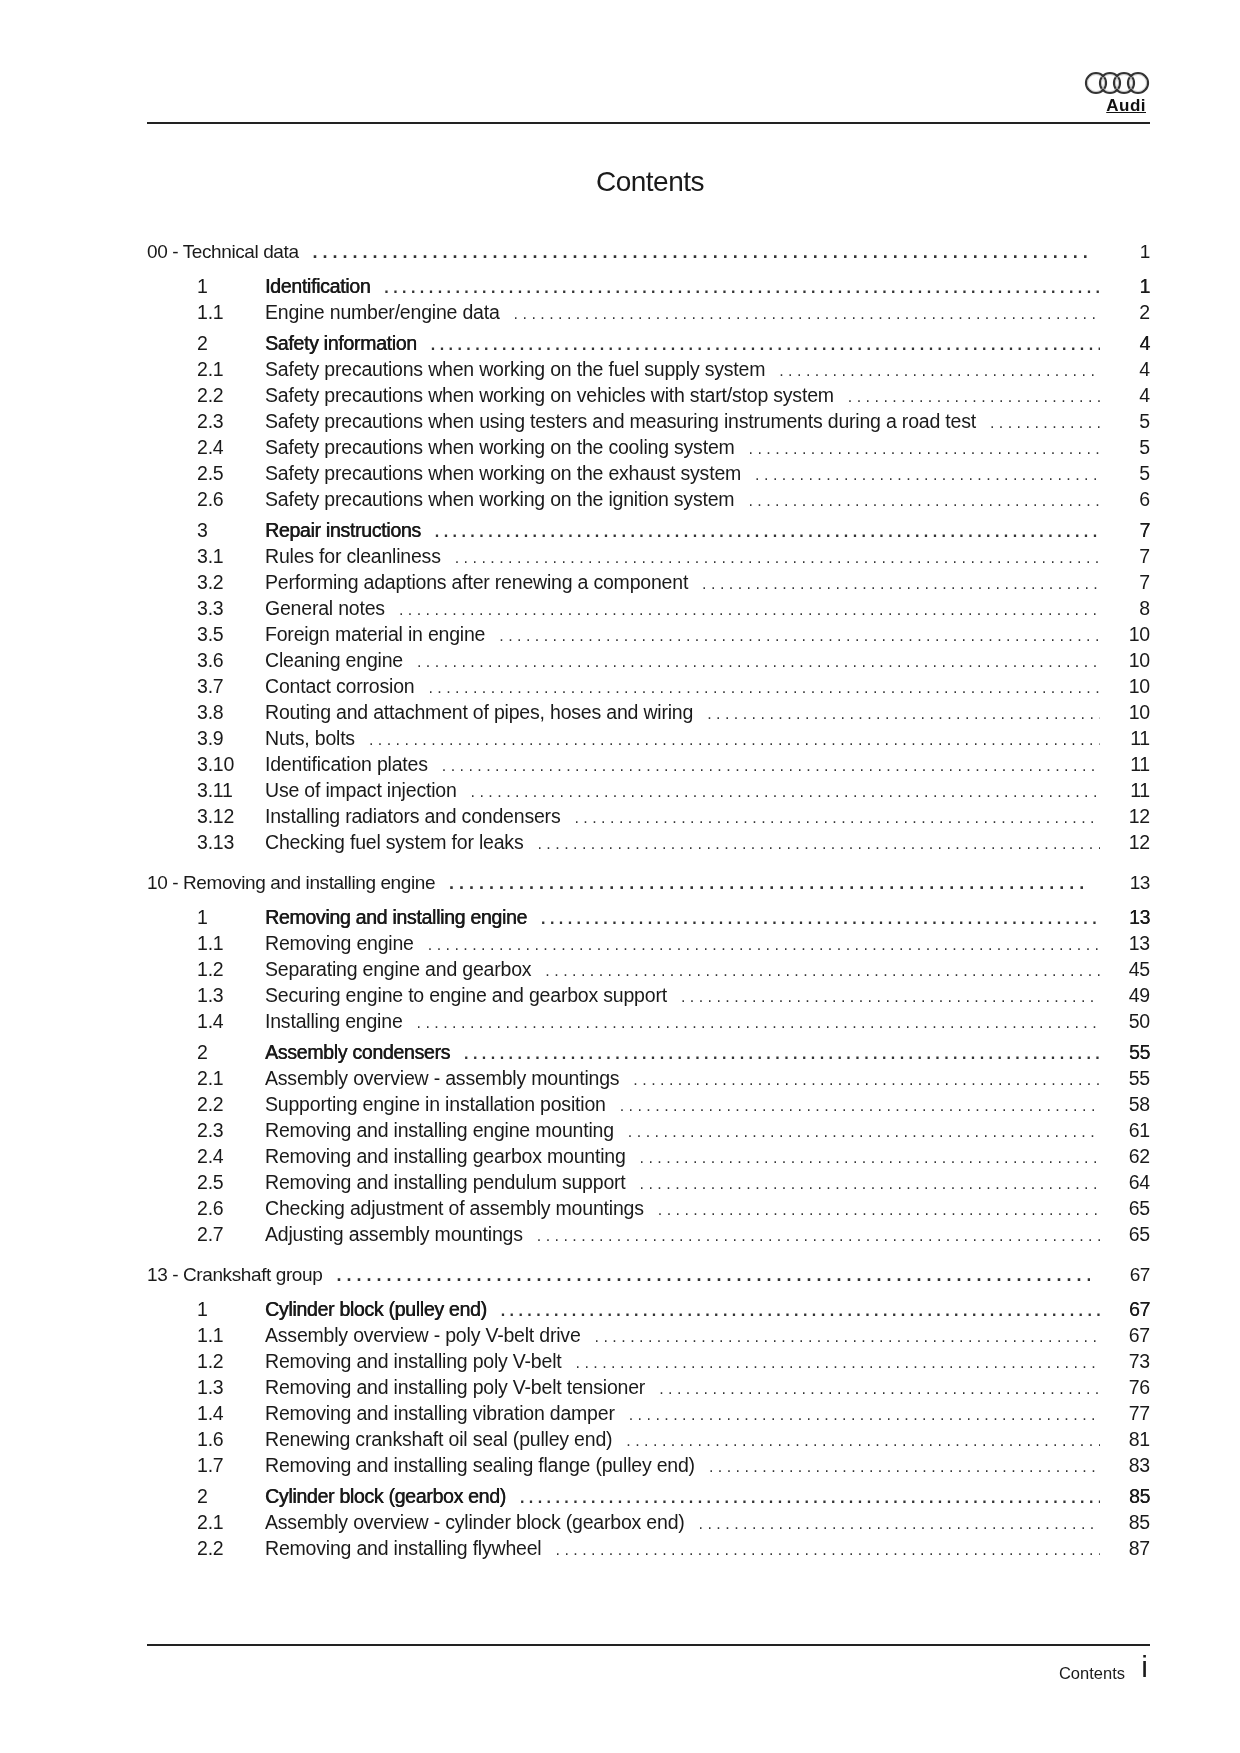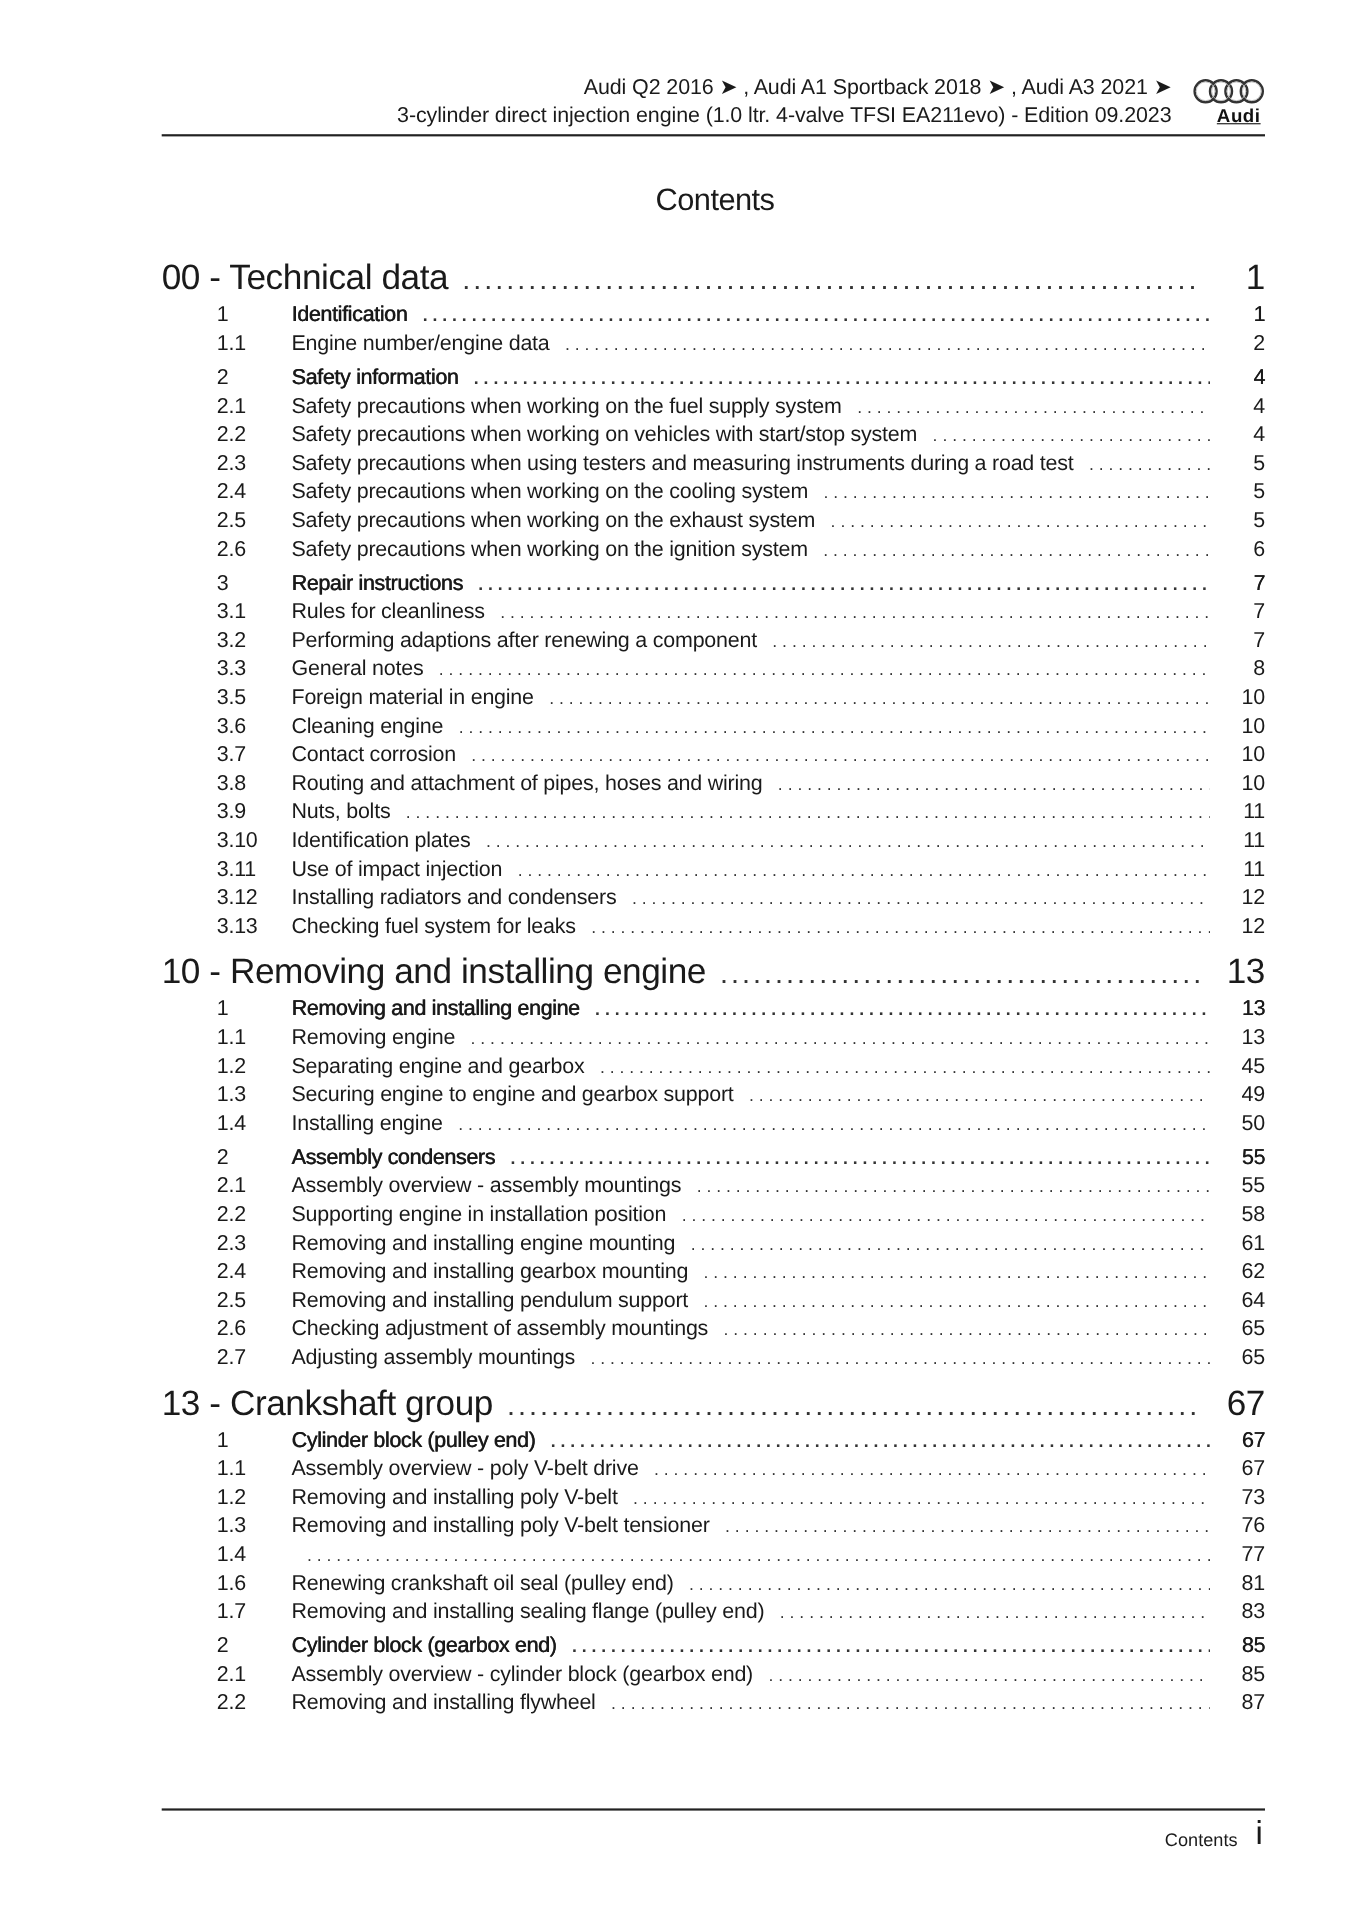--- a/index.html
+++ b/index.html
@@ -11,21 +11,21 @@
   .logo { position: absolute; right: 0; top: 4px; width: 66px; height: 48px; }
   .logo svg { display: block; }
   .logo-word { position: absolute; right: 4px; top: 26px; font-weight: bold; font-size: 17px; letter-spacing: 0.5px; color: #111; text-decoration: underline; }
   .header-rule { position: absolute; left: 147px; top: 122px; width: 1003px; height: 2px; background: #222; }
 
   .doc-title { position: absolute; left: 0; width: 1300px; top: 166px; text-align: center; font-size: 28px; letter-spacing: -0.5px; }
 
   .toc { position: absolute; left: 147px; top: 236px; width: 1003px; }
   .chapter { margin-bottom: 12px; }
   .row { position: relative; display: flex; align-items: baseline; white-space: nowrap; }
-  .row.ch { font-size: 32px; height: 32px; line-height: 32px; letter-spacing: -0.4px; margin-bottom: 3px; }
+  .row.ch { font-size: 19px; height: 32px; line-height: 32px; letter-spacing: -0.4px; margin-bottom: 3px; }
   .row.l1 { font-size: 19.5px; height: 26px; line-height: 26px; margin-top: 5px; letter-spacing: -0.3px; }
   .row.l1 .title { font-weight: bold; -webkit-text-stroke: 0.2px; font-weight: normal; text-shadow: 0.4px 0 0 #1a1a1a; }
   .row.l2 { font-size: 19.5px; height: 26px; line-height: 26px; letter-spacing: -0.2px; }
   .num { width: 52px; flex: 0 0 auto; }
   .row.l1, .row.l2 { padding-left: 50px; }
   .row .num { width: 68px; }
   .title { flex: 0 0 auto; }
   .leader { flex: 1 1 auto; overflow: hidden; margin: 0 10px 0 14px; color: #333; letter-spacing: 4.2px; font-size: 16px; }
   .row.ch .leader { letter-spacing: 5.5px; font-size: 18px; font-weight: bold; margin-right: 20px; }
   .row.l1 .leader { font-weight: bold; }
@@ -34,24 +34,20 @@
   .row.l1 .page { text-shadow: 0.4px 0 0 #1a1a1a; }
 
   .footer-rule { position: absolute; left: 147px; top: 1644px; width: 1003px; height: 2px; background: #222; }
   .footer-label { position: absolute; right: 115px; top: 1664px; font-size: 16.5px; }
   .footer-page { position: absolute; right: 92px; top: 1650px; font-size: 30px; font-weight: normal; }
 </style>
 </head>
 <body>
 
 <div class="header">
-  <div class="header-text">
-    <div class="header-line1">Audi Q2 2016 ➤ , Audi A1 Sportback 2018 ➤ , Audi A3 2021 ➤</div>
-    <div class="header-line2">3-cylinder direct injection engine (1.0 ltr. 4-valve TFSI EA211evo) - Edition 09.2023</div>
-  </div>
   <div class="logo">
     <svg width="66" height="26" viewBox="0 0 66 26">
       <g fill="none" stroke="#333" stroke-width="2.2">
         <circle cx="12" cy="13" r="10"></circle>
         <circle cx="26" cy="13" r="10"></circle>
         <circle cx="40" cy="13" r="10"></circle>
         <circle cx="54" cy="13" r="10"></circle>
       </g>
       <g fill="none" stroke="#bbb" stroke-width="0.8">
         <circle cx="12" cy="13" r="8.5"></circle>
@@ -317,20 +313,21 @@
         <span class="page">73</span>
       </div>
       <div class="row l2">
         <span class="num">1.3</span>
         <span class="title">Removing and installing poly V-belt tensioner</span>
         <span class="leader"></span>
         <span class="page">76</span>
       </div>
       <div class="row l2">
         <span class="num">1.4</span>
+        <span class="title">Removing and installing vibration damper</span>
         <span class="leader"></span>
         <span class="page">77</span>
       </div>
       <div class="row l2">
         <span class="num">1.6</span>
         <span class="title">Renewing crankshaft oil seal (pulley end)</span>
         <span class="leader"></span>
         <span class="page">81</span>
       </div>
       <div class="row l2">

